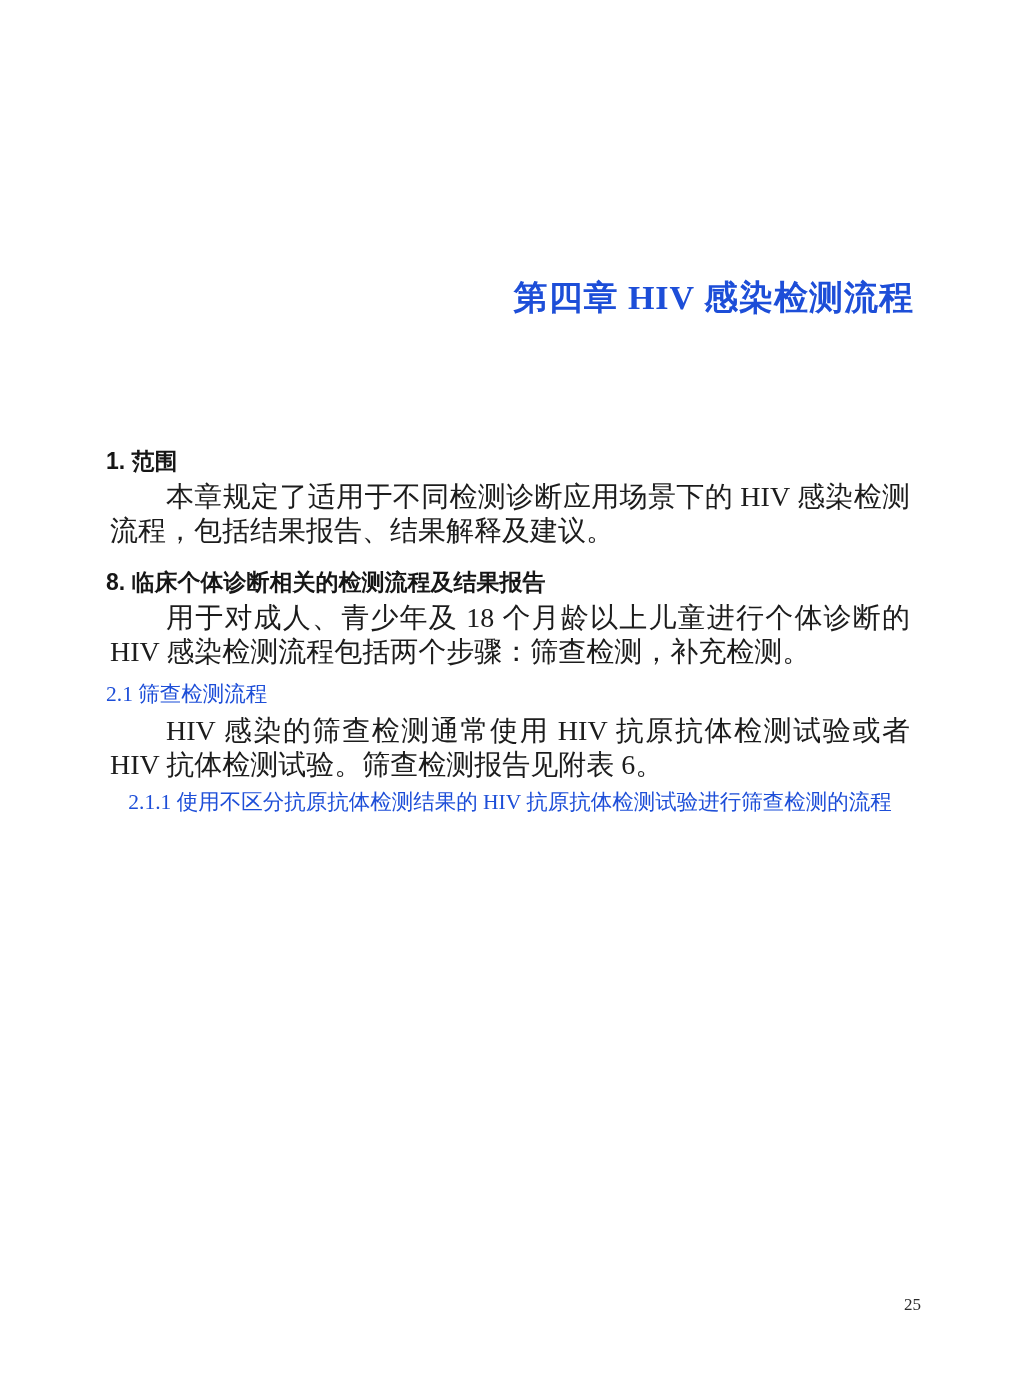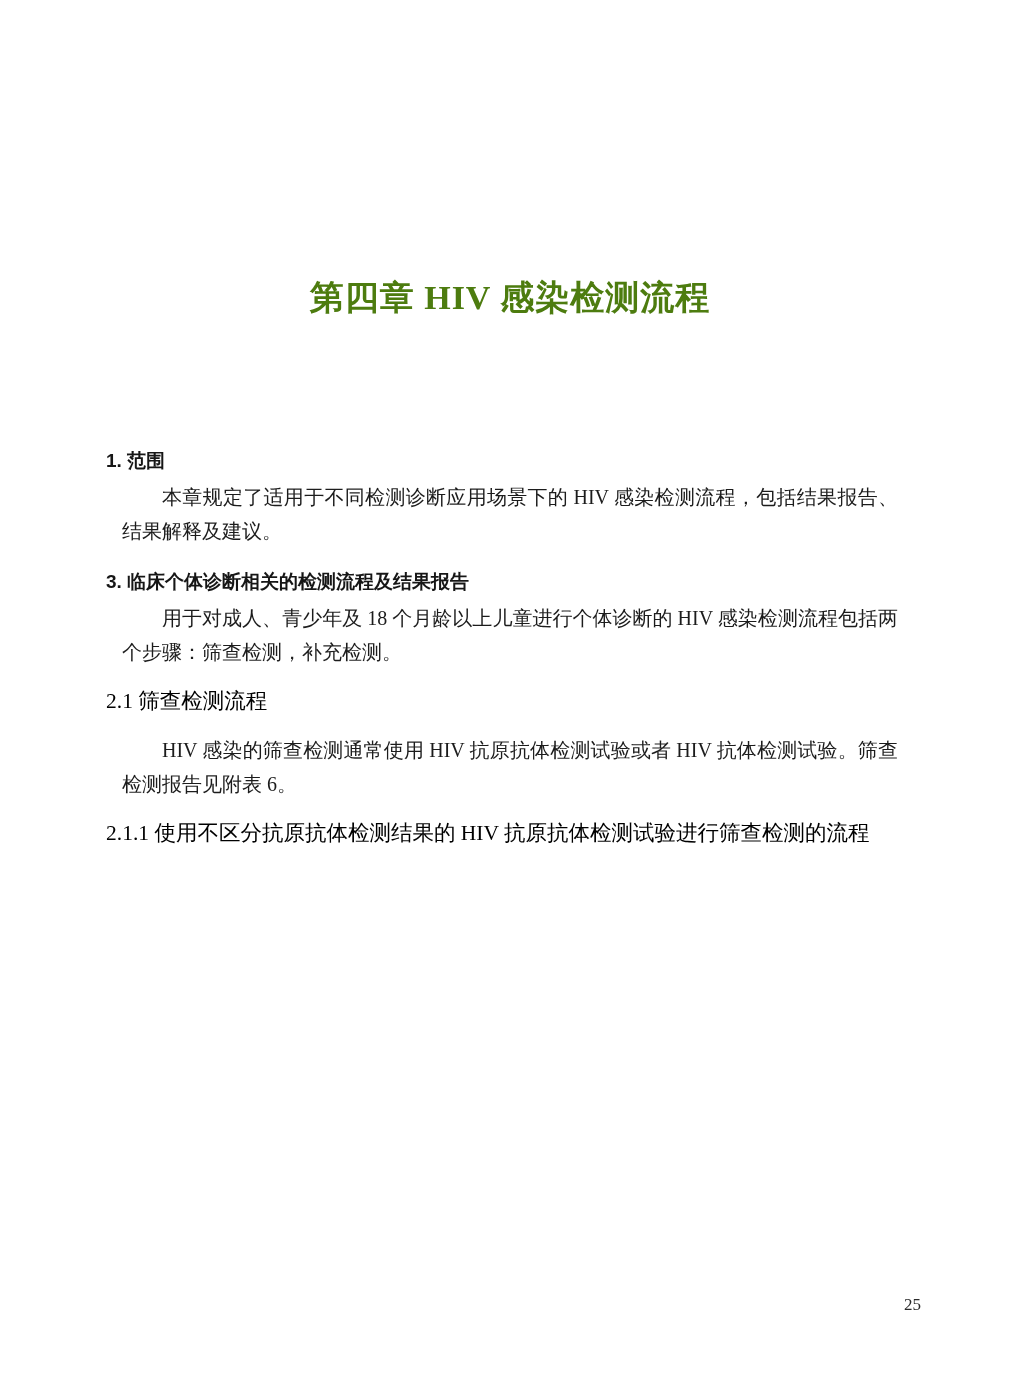--- a/index.html
+++ b/index.html
@@ -16,52 +16,52 @@
     color: #1c1c1c;
   }
   .content {
     position: absolute;
     left: 106px;
     top: 0;
     width: 808px;
   }
   .doc-title {
     margin: 276px 0 0 0;
-    text-align: center;
+    text-align: right;
     font-family: "Liberation Serif", "DejaVu Serif", serif;
     font-weight: bold;
     font-size: 34px;
     line-height: 44px;
-    color: #4d7c0f;
+    color: #1d4ed8;
     letter-spacing: 1px;
   }
   .h-sans {
     margin: 0;
     font-family: "Liberation Sans", "DejaVu Sans", sans-serif;
     font-weight: bold;
-    font-size: 19px;
+    font-size: 23px;
     line-height: 32px;
     color: #161616;
   }
   .h-sec1 { margin-top: 125px; }
   .h-sec2 { margin-top: 18px; }
   .h-serif {
     margin: 0;
     font-family: "Liberation Serif", "DejaVu Serif", serif;
     font-weight: normal;
     font-size: 21.5px;
     line-height: 32px;
-    color: #000000;
+    color: #1d4ed8;
   }
   .h-sec21  { margin-top: 9px; }
-  .h-sec211 { margin-top: 3px; }
+  .h-sec211 { margin-top: 3px; text-align: center; }
   .body-p {
-    margin: 16px;
+    margin: 4px;
     font-family: "Liberation Serif", "DejaVu Serif", serif;
-    font-size: 20px;
+    font-size: 28px;
     line-height: 34px;
     text-align: justify;
     text-indent: 2em;
     color: #1c1c1c;
   }
   .p-after-h { margin-top: 3px; }
   .page-number {
     position: absolute;
     top: 1295px;
     right: 101px;
@@ -74,21 +74,21 @@
 <body>
 
 <div class="page">
   <div class="content">
 
     <h1 class="doc-title">第四章 HIV 感染检测流程</h1>
 
     <h2 class="h-sans h-sec1">1. 范围</h2>
     <p class="body-p p-after-h">本章规定了适用于不同检测诊断应用场景下的 HIV 感染检测流程，包括结果报告、结果解释及建议。</p>
 
-    <h2 class="h-sans h-sec2">3. 临床个体诊断相关的检测流程及结果报告</h2>
+    <h2 class="h-sans h-sec2">8. 临床个体诊断相关的检测流程及结果报告</h2>
     <p class="body-p p-after-h">用于对成人、青少年及 18 个月龄以上儿童进行个体诊断的 HIV 感染检测流程包括两个步骤：筛查检测，补充检测。</p>
 
     <h3 class="h-serif h-sec21">2.1 筛查检测流程</h3>
     <p class="body-p">HIV 感染的筛查检测通常使用 HIV 抗原抗体检测试验或者 HIV 抗体检测试验。筛查检测报告见附表 6。</p>
 
     <h3 class="h-serif h-sec211">2.1.1 使用不区分抗原抗体检测结果的 HIV 抗原抗体检测试验进行筛查检测的流程</h3>
 
   </div>
 
   <div class="page-number">25</div>

